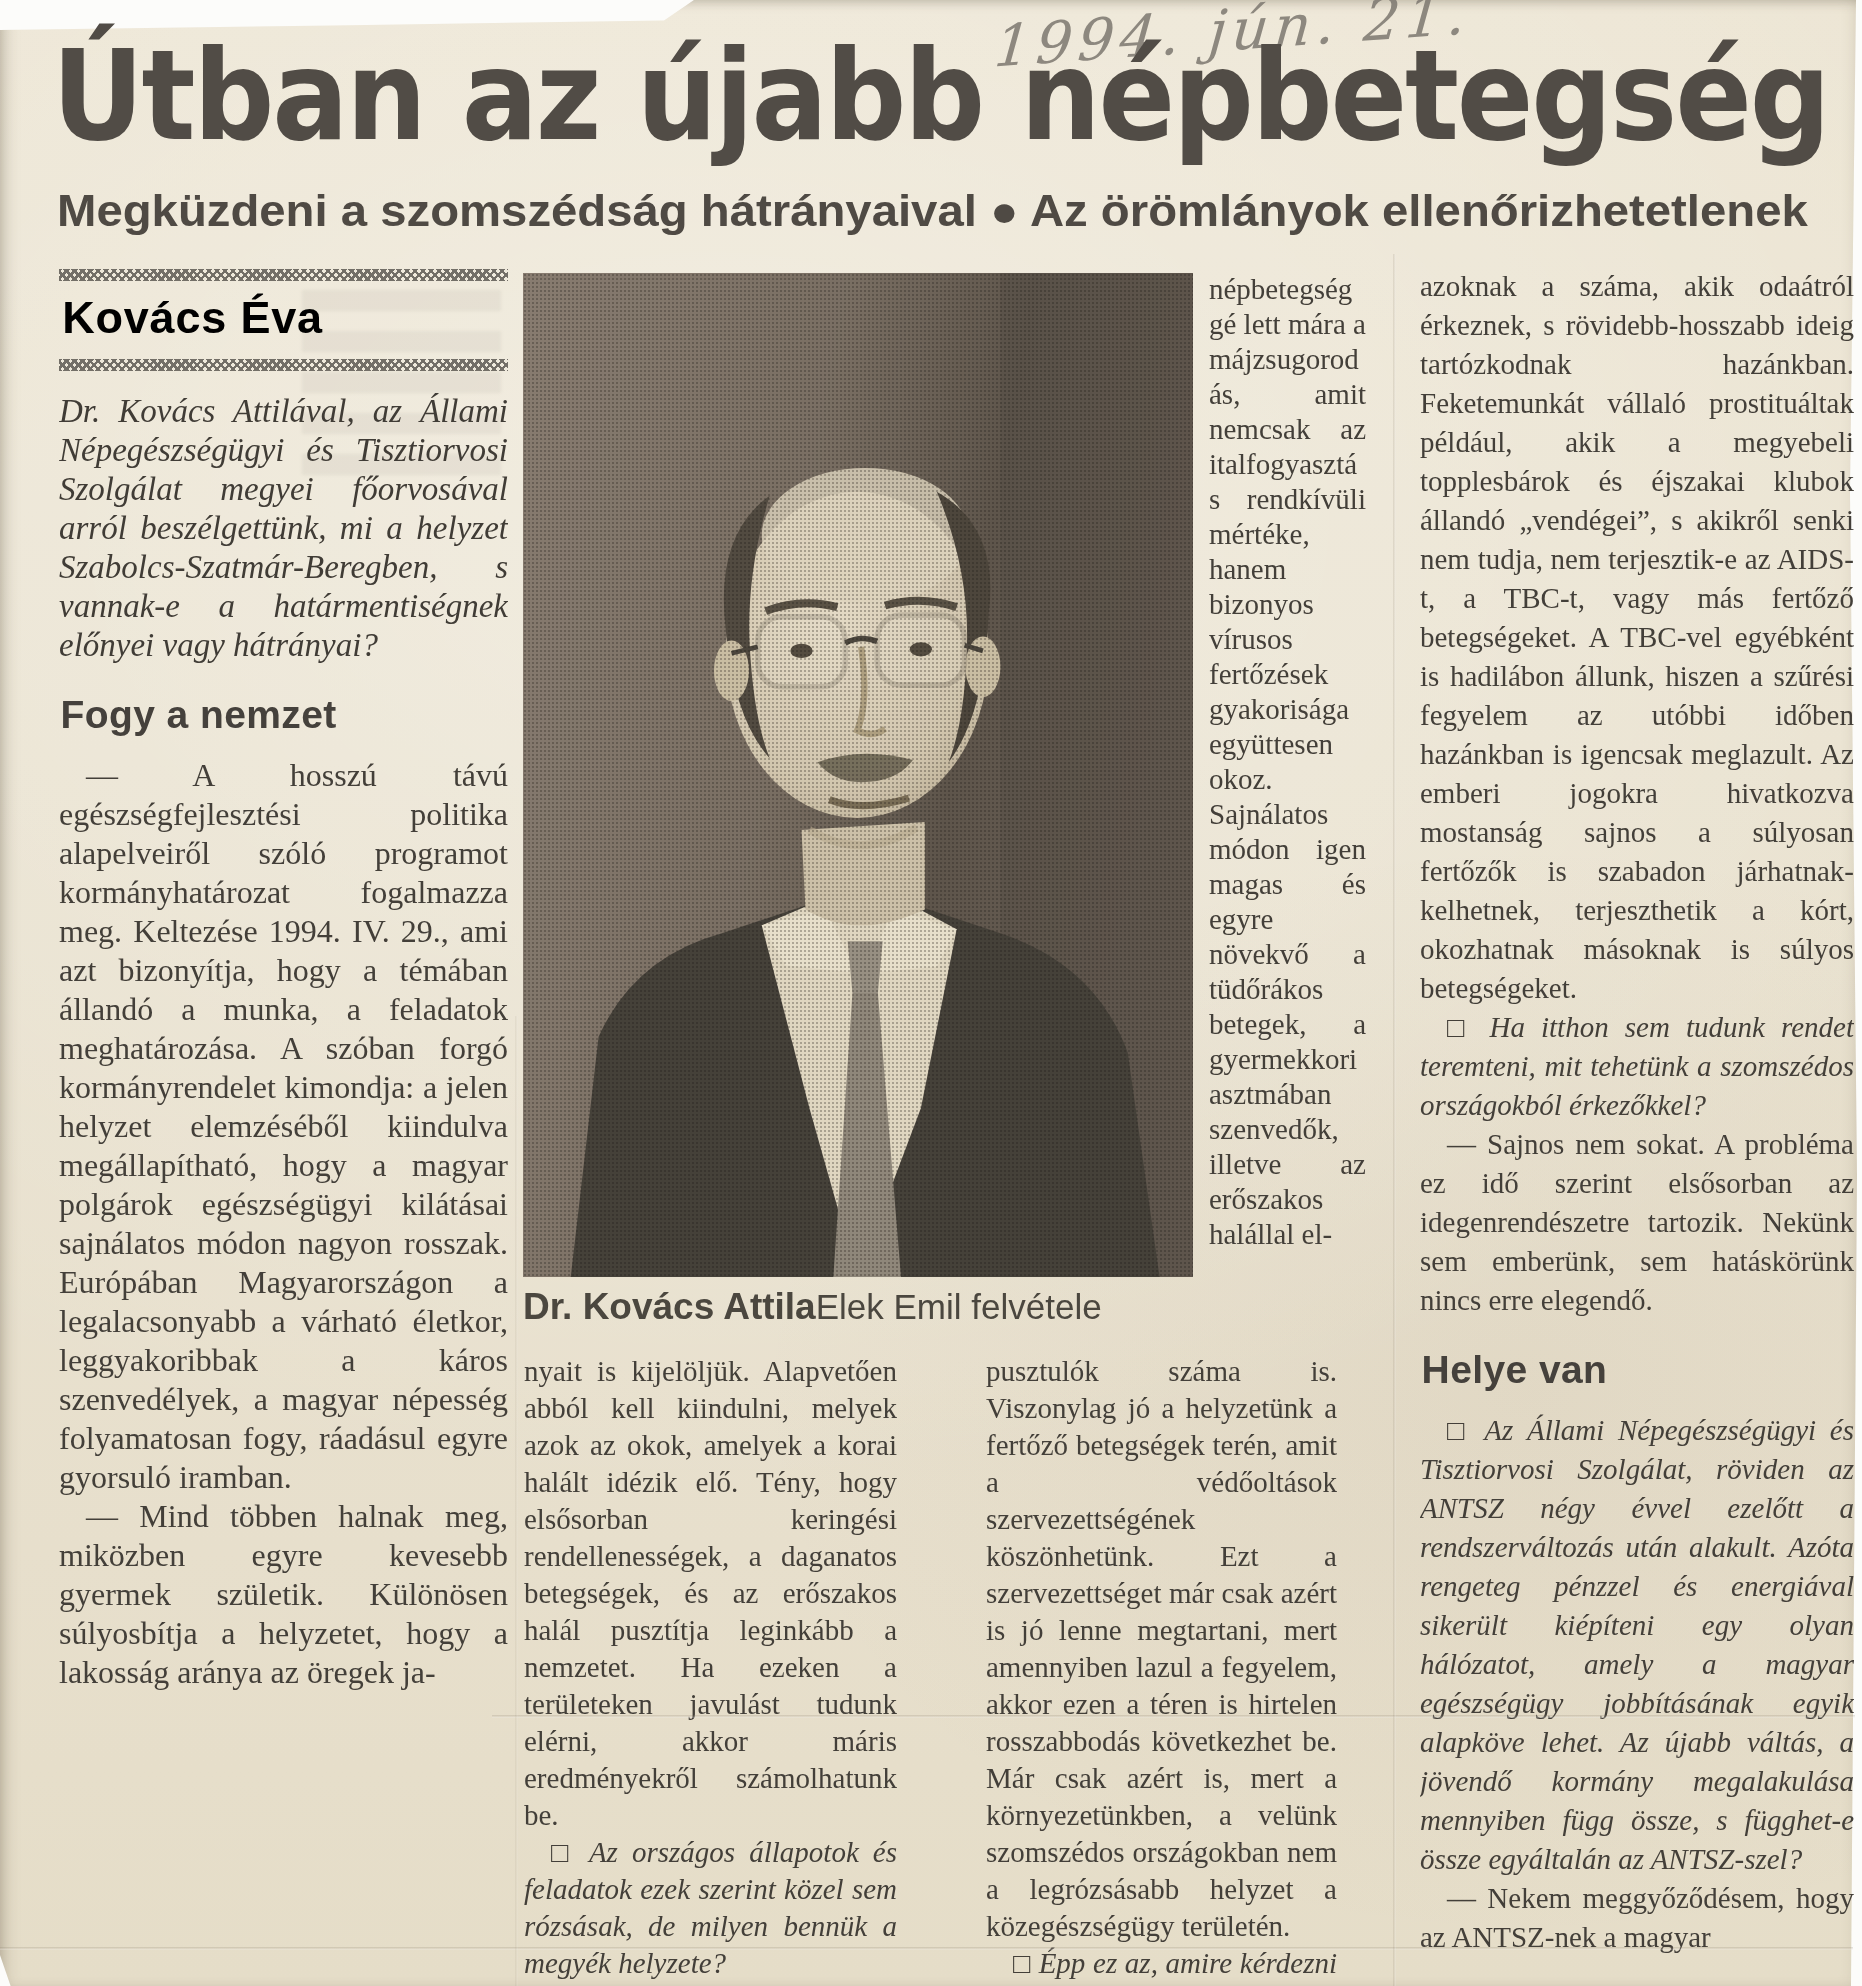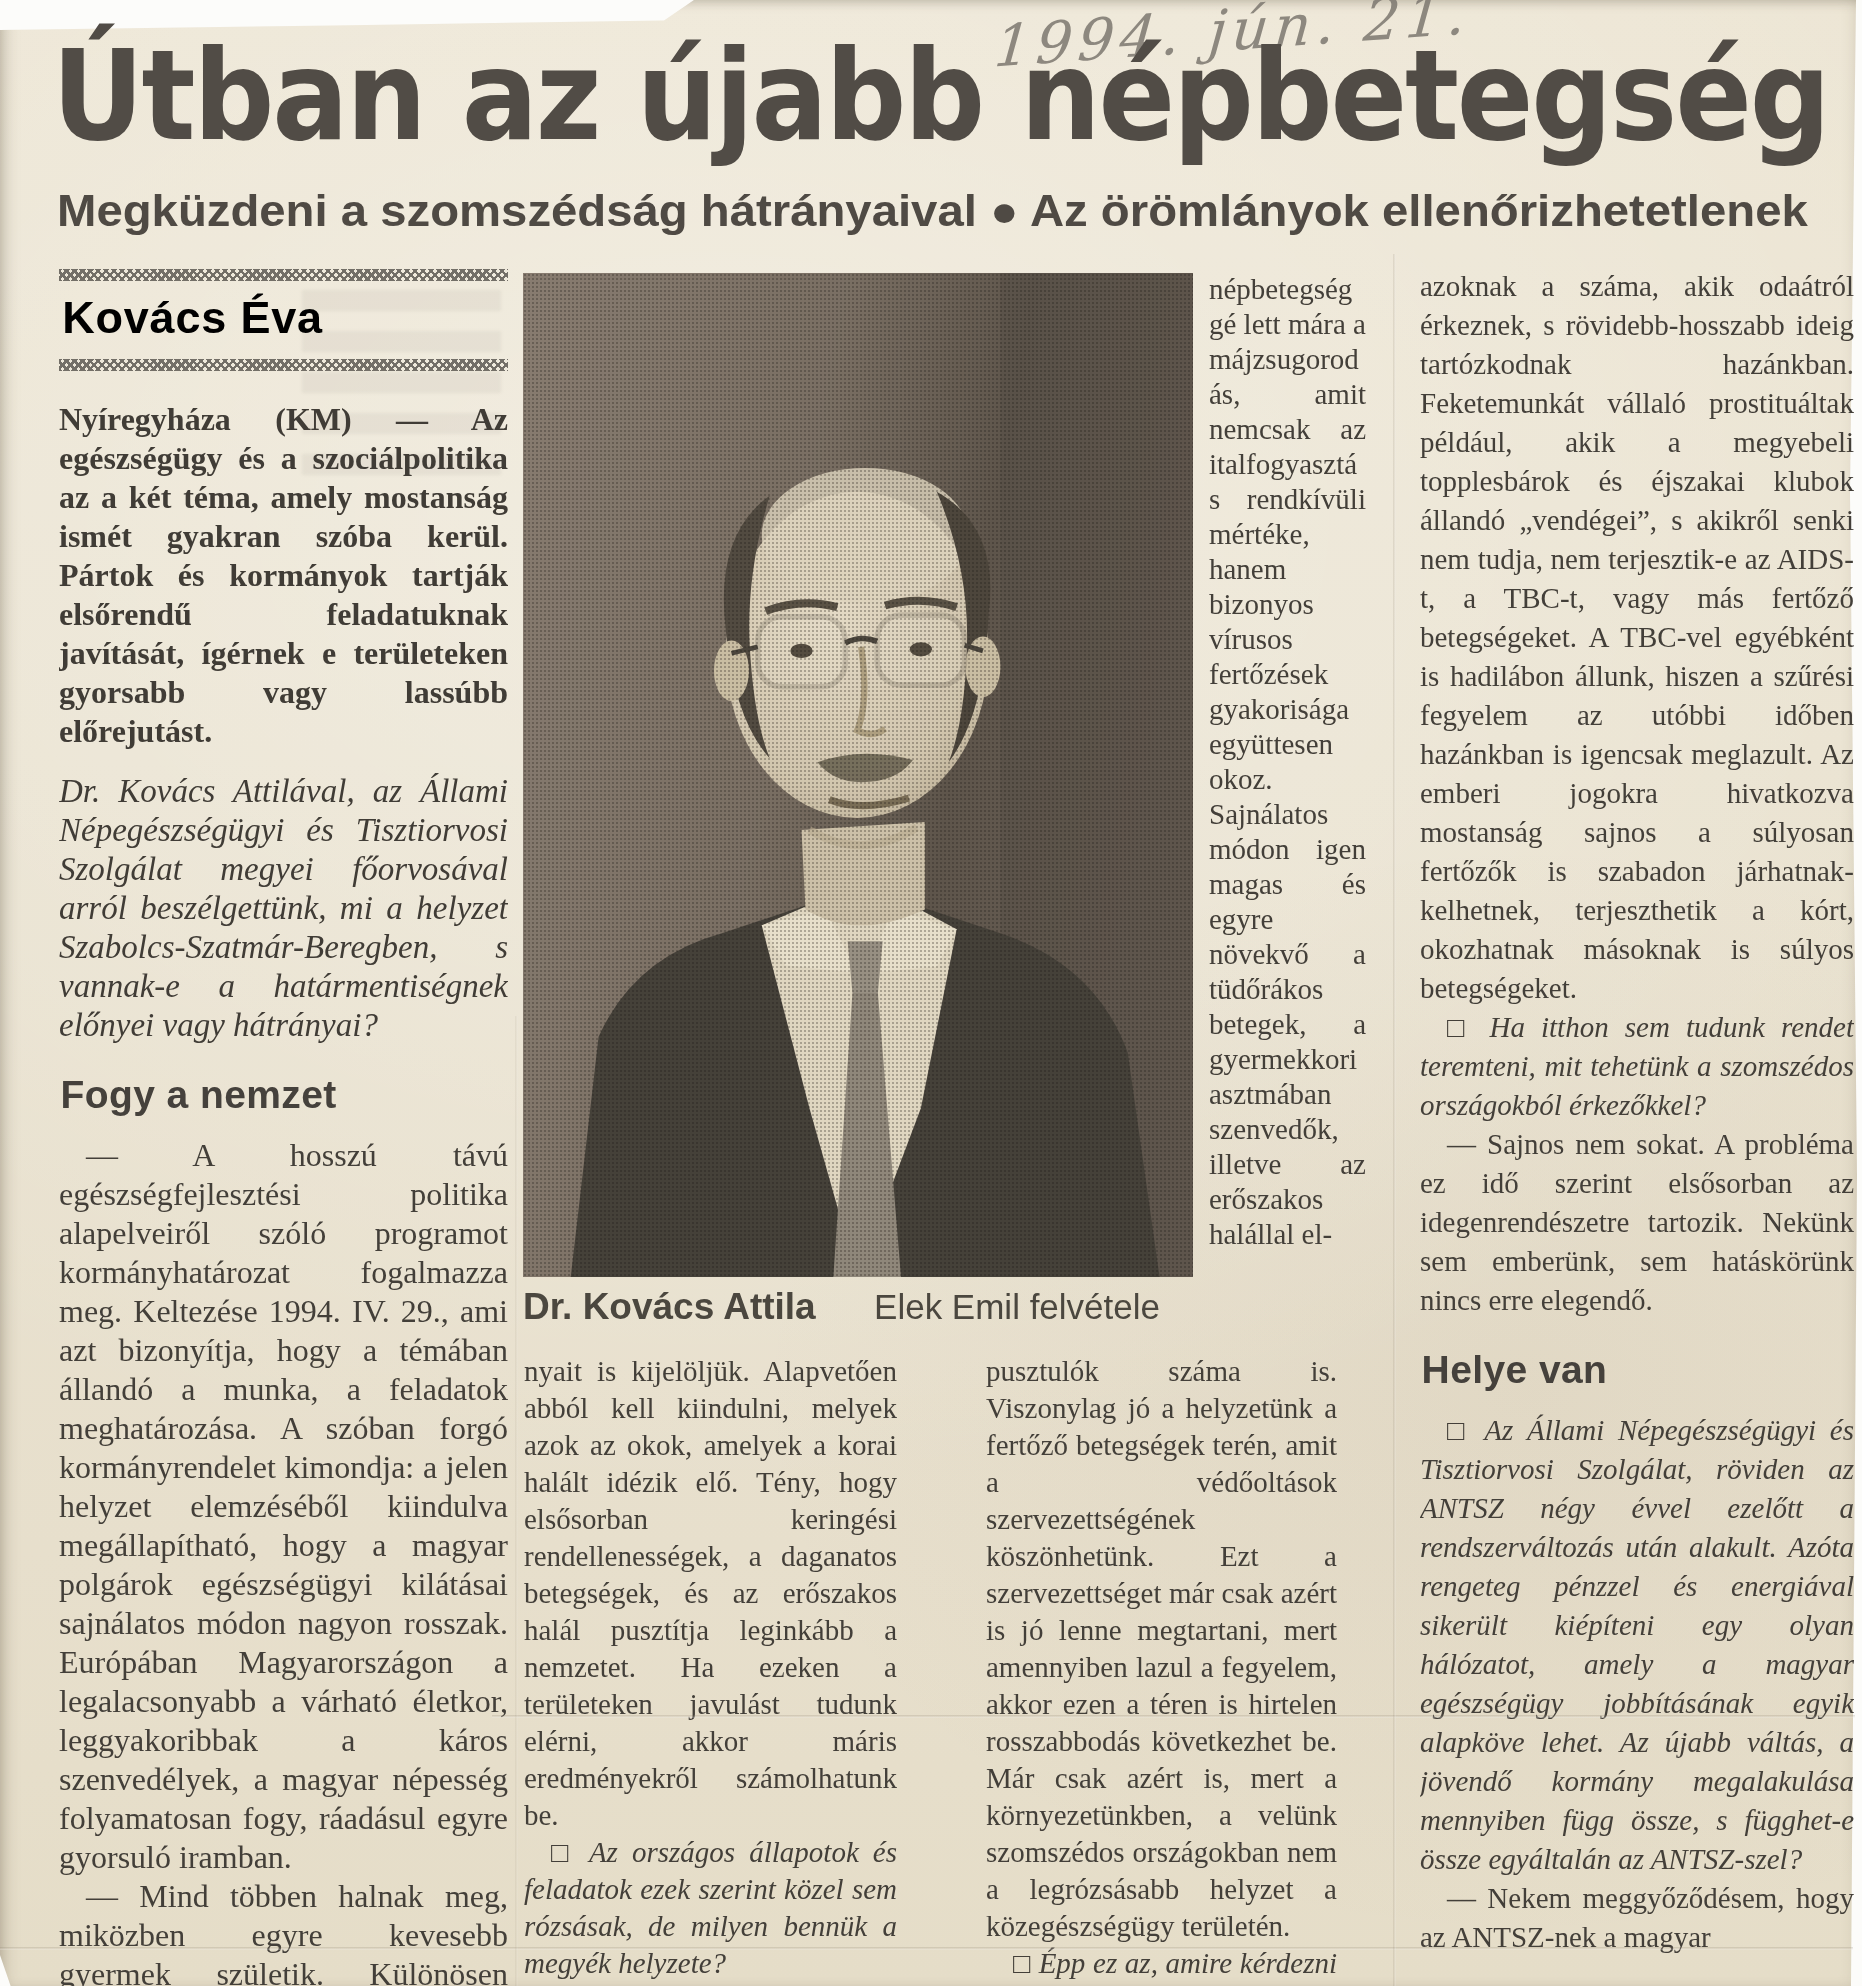--- a/index.html
+++ b/index.html
@@ -78,21 +78,21 @@
     background-image:radial-gradient(rgba(38,33,26,0.32) 1px, transparent 1.3px);
     background-size:4px 4px;
     mix-blend-mode:multiply;pointer-events:none;
   }
   .photo::before{
     content:"";position:absolute;inset:0;background:rgba(233,226,208,0.10);z-index:2;pointer-events:none;
   }
 
   .caption{
     position:absolute;left:523px;top:1286px;width:670px;
-    display:flex;justify-content:space-between;align-items:baseline;
+    display:flex;align-items:baseline;
     font-family:"Liberation Sans",sans-serif;color:#4b473f;
   }
   .cap-name{font-weight:700;font-size:37px;}
   .cap-credit{font-weight:400;font-size:35px;padding-right:33px;}
 
   
   .crease-h{position:absolute;height:3.2px;background:linear-gradient(180deg, rgba(92,76,52,0.18), rgba(255,255,255,0.28));pointer-events:none;}
   .crease-v{position:absolute;width:3.2px;background:linear-gradient(90deg, rgba(92,76,52,0.14), rgba(255,255,255,0.22));pointer-events:none;}
   #crease1{left:492px;top:1715px;width:1363px;}
   #crease2{left:0;top:1947px;width:1853px;}
@@ -116,21 +116,20 @@
 
   <h1 class="headline"><span class="fit-x" style="transform: scaleX(0.904187); transform-origin: left center;">Útban az újabb népbetegség</span></h1>
   <div class="subheadline"><span class="fit-x" style="transform: scaleX(1.07477); transform-origin: left center;">Megküzdeni a szomszédság hátrányaival ● Az örömlányok ellenőrizhetetlenek</span></div>
 
   <section class="col col1">
     <div class="byline">
       <div class="zigzag"></div>
       <div class="byline-name">Kovács Éva</div>
       <div class="zigzag"></div>
     </div>
-    <p class="lead">Nyíregyháza (KM) — Az egészségügy és a szociálpolitika az a két téma, amely mostanság ismét gyakran szóba kerül. Pártok és kormányok tartják elsőrendű feladatuknak javítását, ígérnek e területeken gyorsabb vagy lassúbb előrejutást.</p>
     <p class="intro">Dr. Kovács Attilával, az Állami Népegészségügyi és Tisztiorvosi Szolgálat megyei főorvosával arról beszélgettünk, mi a helyzet Szabolcs-Szatmár-Beregben, s vannak-e a határmentiségnek előnyei vagy hátrányai?</p>
     <h3 class="sec-head">Fogy a nemzet</h3>
     <p class="body answer">— A hosszú távú egészségfejlesztési politika alapelveiről szóló programot kormányhatározat fogalmazza meg. Keltezése 1994. IV. 29., ami azt bizonyítja, hogy a témában állandó a munka, a feladatok meghatározása. A szóban forgó kormányrendelet kimondja: a jelen helyzet elemzéséből kiindulva megállapítható, hogy a magyar polgárok egészségügyi kilátásai sajnálatos módon nagyon rosszak. Európában Magyarországon a legalacsonyabb a várható életkor, leggyakoribbak a káros szenvedélyek, a magyar népesség folyamatosan fogy, ráadásul egyre gyorsuló iramban.</p>
     <p class="body answer">— Mind többen halnak meg, miközben egyre kevesebb gyermek születik. Különösen súlyosbítja a helyzetet, hogy a lakosság aránya az öregek ja-</p>
   </section>
 
   <figure class="photo">
     <svg viewBox="0 0 842 1262" preserveAspectRatio="none">
       <defs>
         <linearGradient id="bgg" x1="0" y1="0" x2="1" y2="0.25">

